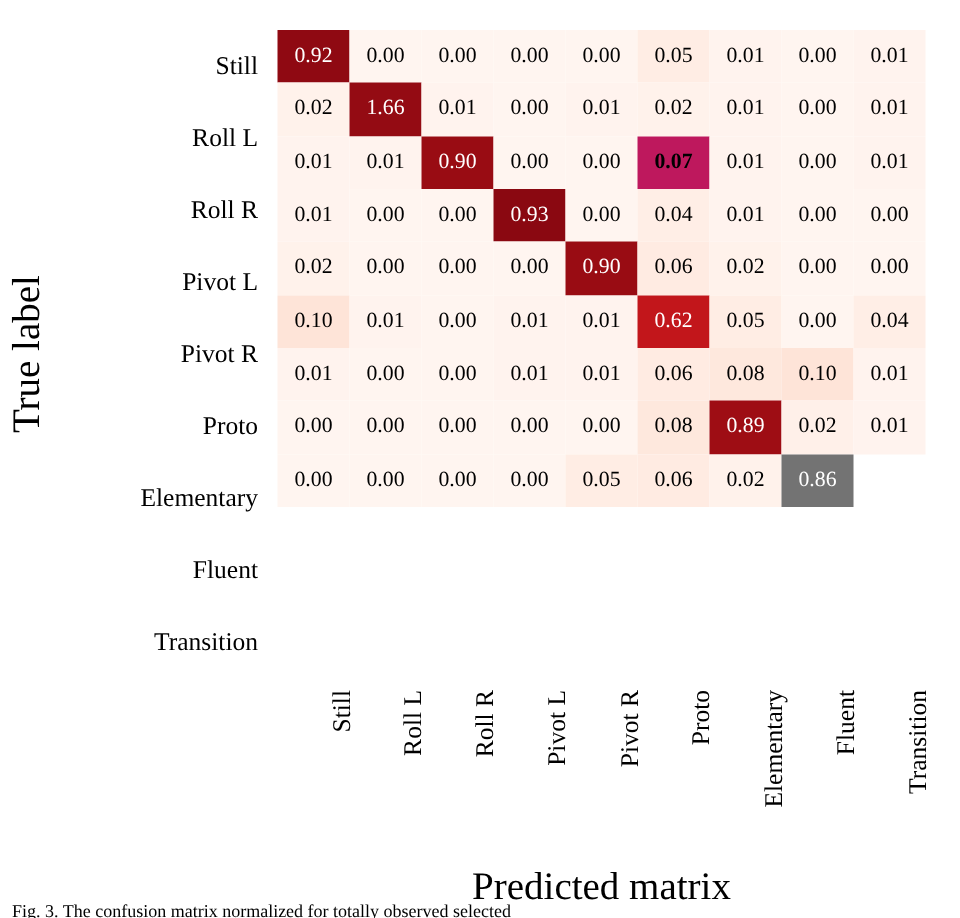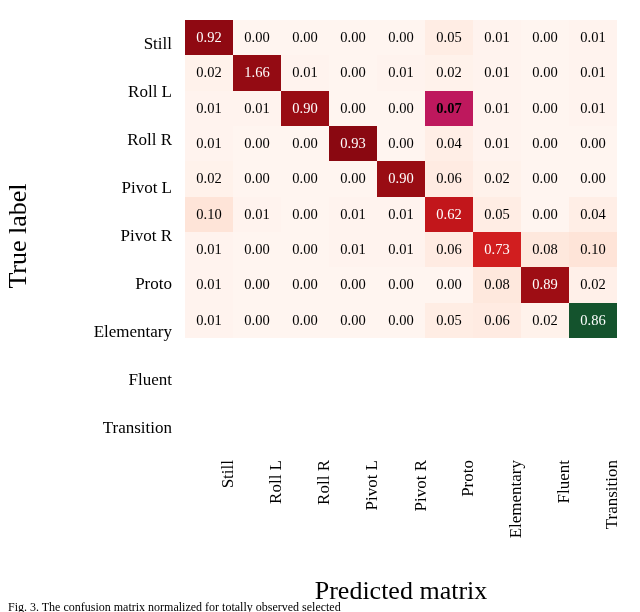--- a/index.html
+++ b/index.html
@@ -176,41 +176,40 @@
         <div class="cell" style="background: rgb(194, 22, 27); color: rgb(255, 255, 255);">0.62</div>
         <div class="cell" style="background: rgb(255, 237, 228); color: rgb(0, 0, 0);">0.05</div>
         <div class="cell" style="background: rgb(255, 245, 240); color: rgb(0, 0, 0);">0.00</div>
         <div class="cell" style="background: rgb(255, 238, 230); color: rgb(0, 0, 0);">0.04</div>
         <div class="cell" style="background: rgb(255, 243, 238); color: rgb(0, 0, 0);">0.01</div>
         <div class="cell" style="background: rgb(255, 245, 240); color: rgb(0, 0, 0);">0.00</div>
         <div class="cell" style="background: rgb(255, 245, 240); color: rgb(0, 0, 0);">0.00</div>
         <div class="cell" style="background: rgb(255, 243, 238); color: rgb(0, 0, 0);">0.01</div>
         <div class="cell" style="background: rgb(255, 243, 238); color: rgb(0, 0, 0);">0.01</div>
         <div class="cell" style="background: rgb(255, 235, 226); color: rgb(0, 0, 0);">0.06</div>
-        <div class="cell" style="background: rgb(209, 30, 31); color: rgb(255, 255, 255);">0.73</div>
         <div class="cell" style="background: rgb(254, 232, 221); color: rgb(0, 0, 0);">0.08</div>
         <div class="cell" style="background: rgb(254, 228, 216); color: rgb(0, 0, 0);">0.10</div>
         <div class="cell" style="background: rgb(255, 243, 238); color: rgb(0, 0, 0);">0.01</div>
         <div class="cell" style="background: rgb(255, 245, 240); color: rgb(0, 0, 0);">0.00</div>
         <div class="cell" style="background: rgb(255, 245, 240); color: rgb(0, 0, 0);">0.00</div>
         <div class="cell" style="background: rgb(255, 245, 240); color: rgb(0, 0, 0);">0.00</div>
         <div class="cell" style="background: rgb(255, 245, 240); color: rgb(0, 0, 0);">0.00</div>
         <div class="cell" style="background: rgb(255, 245, 240); color: rgb(0, 0, 0);">0.00</div>
         <div class="cell" style="background: rgb(254, 232, 221); color: rgb(0, 0, 0);">0.08</div>
         <div class="cell" style="background: rgb(158, 13, 20); color: rgb(255, 255, 255);">0.89</div>
         <div class="cell" style="background: rgb(255, 240, 233); color: rgb(0, 0, 0);">0.02</div>
         <div class="cell" style="background: rgb(255, 243, 238); color: rgb(0, 0, 0);">0.01</div>
         <div class="cell" style="background: rgb(255, 245, 240); color: rgb(0, 0, 0);">0.00</div>
         <div class="cell" style="background: rgb(255, 245, 240); color: rgb(0, 0, 0);">0.00</div>
         <div class="cell" style="background: rgb(255, 245, 240); color: rgb(0, 0, 0);">0.00</div>
         <div class="cell" style="background: rgb(255, 245, 240); color: rgb(0, 0, 0);">0.00</div>
         <div class="cell" style="background: rgb(255, 237, 228); color: rgb(0, 0, 0);">0.05</div>
         <div class="cell" style="background: rgb(255, 235, 226); color: rgb(0, 0, 0);">0.06</div>
         <div class="cell" style="background: rgb(255, 242, 235); color: rgb(0, 0, 0);">0.02</div>
-        <div class="cell" style="background: #14532d; color: rgb(255, 255, 255);">0.86</div>
+        <div class="cell" style="background: #737373; color: rgb(255, 255, 255);">0.86</div>
       </div>
   </div>
 
   <div class="x-ticks" id="xticks">
       <div class="x-tick">
         <span>Still</span>
       </div>
       <div class="x-tick">
         <span>Roll L</span>
       </div>

